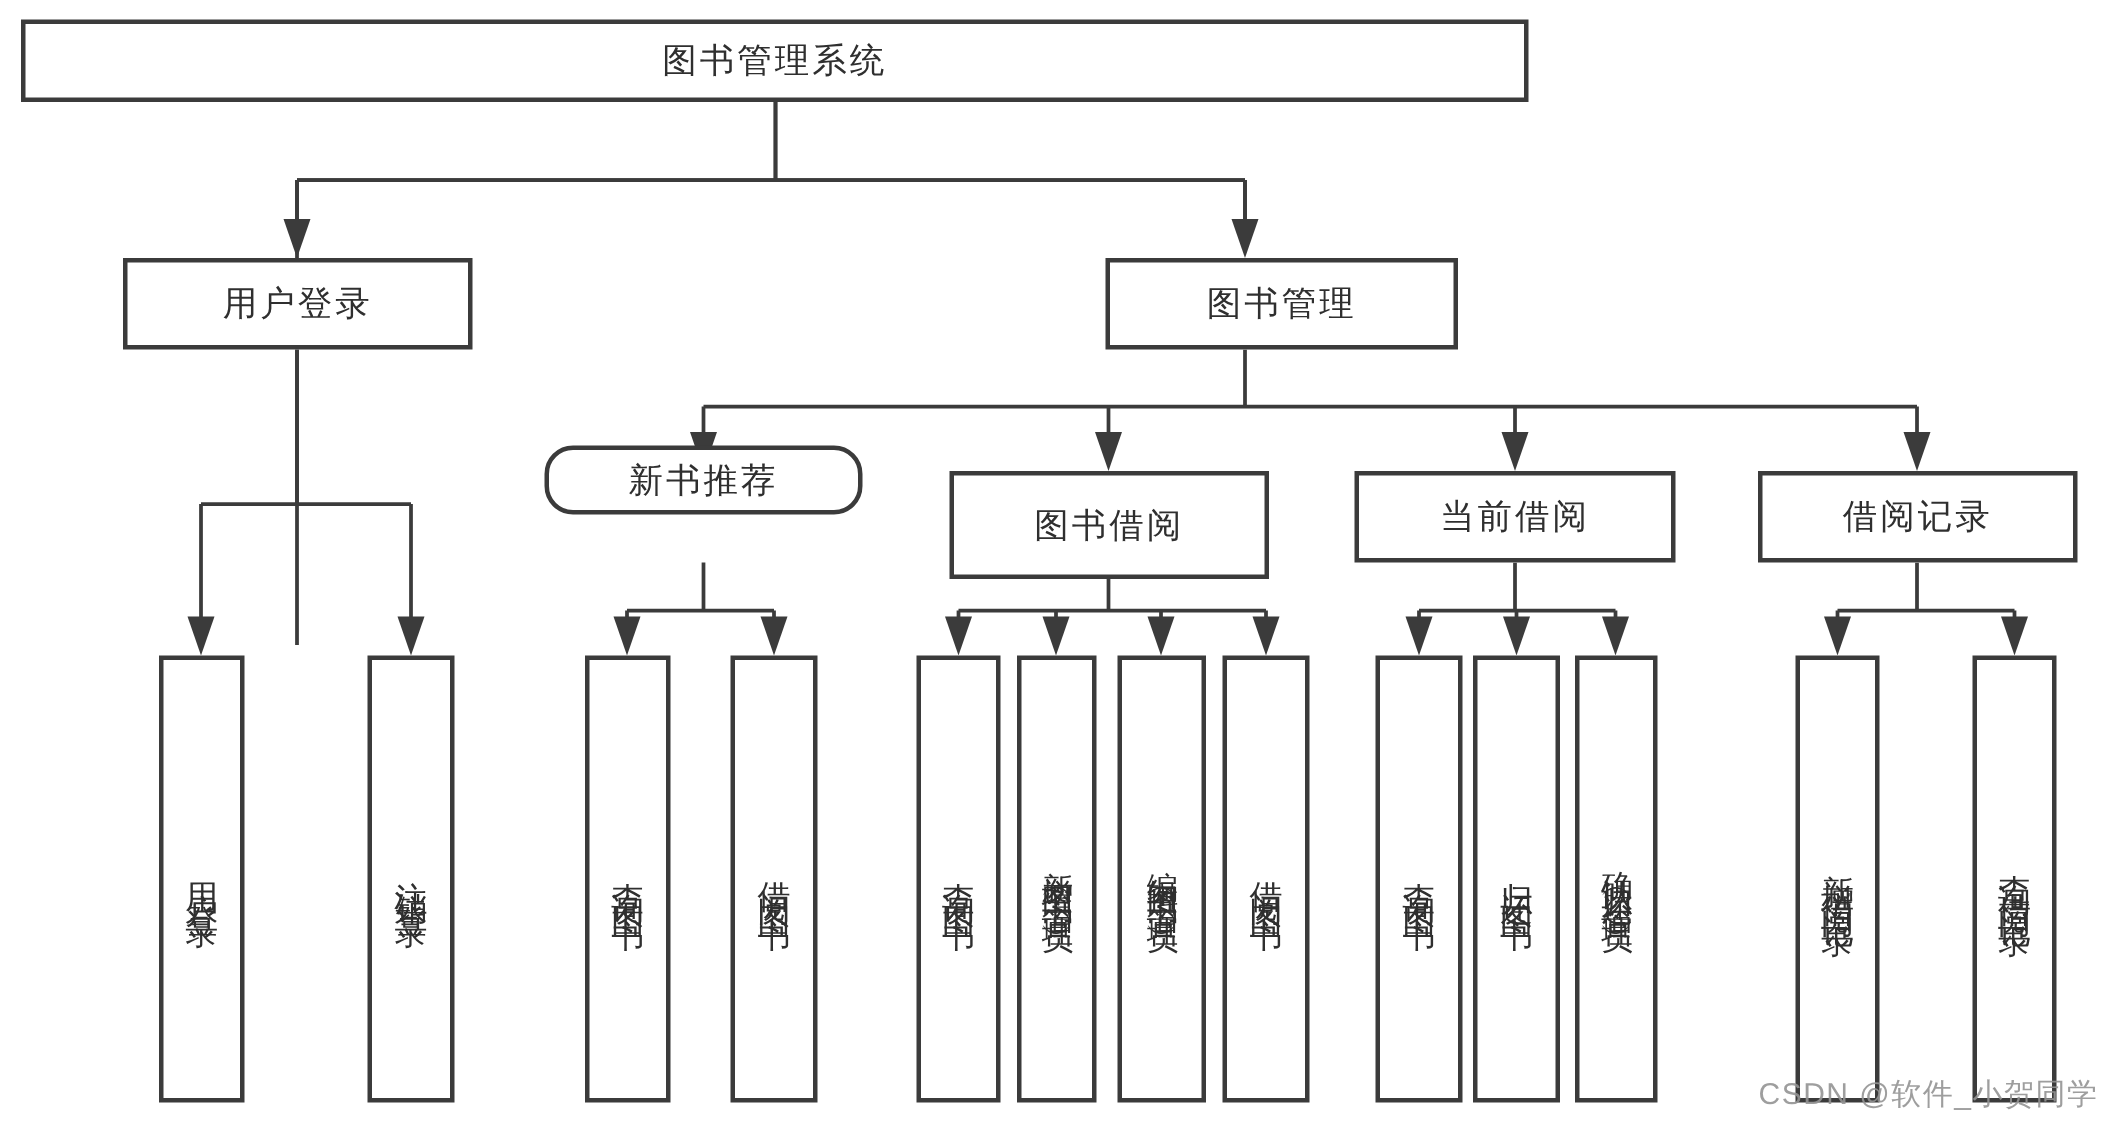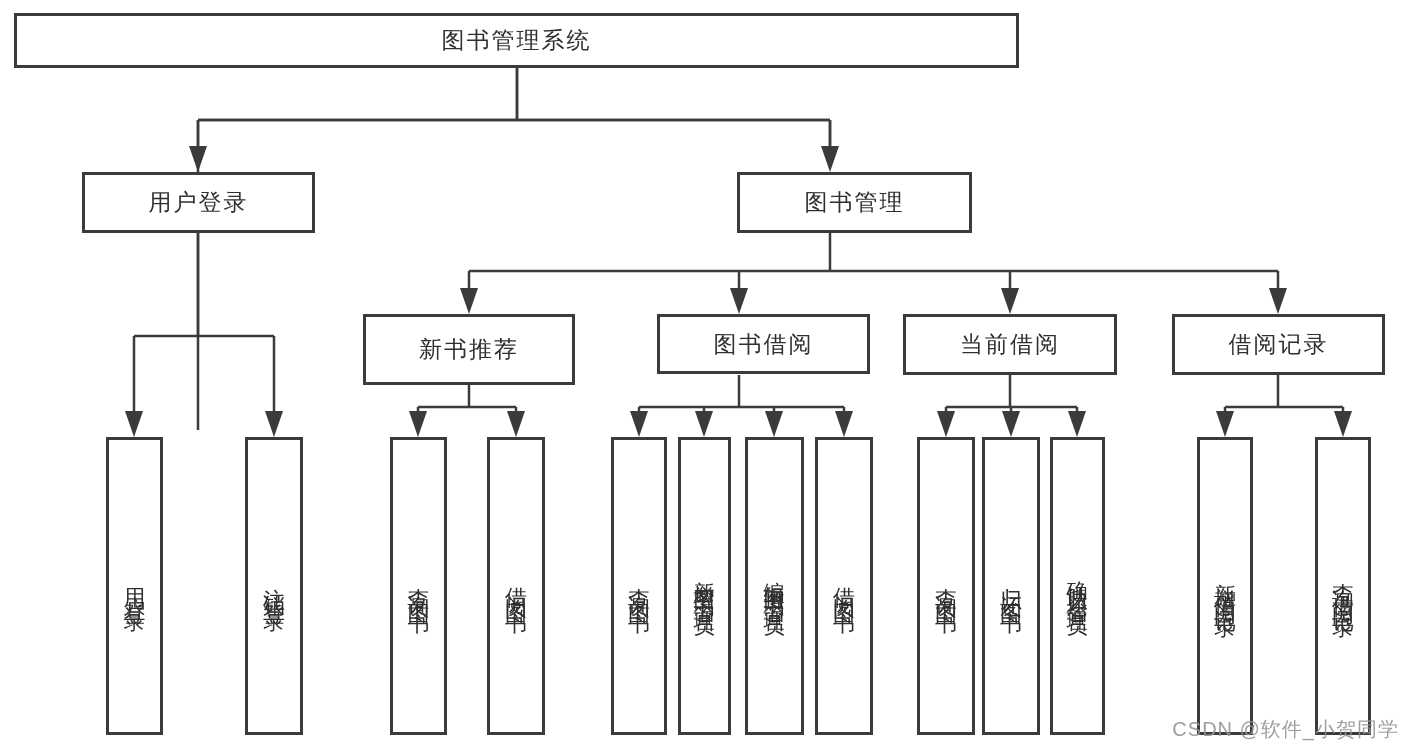--- a/index.html
+++ b/index.html
@@ -50,22 +50,22 @@
     writing-mode: vertical-rl;
     text-orientation: mixed;
     font-size: 22px;
     letter-spacing: 8px;
     line-height: 1;
     color: #2f2f2f;
   }
   #root-box    { left: 14px;  top: 13px;  width: 1005px; height: 55px; }
   #b-userlogin { left: 82px;  top: 172px; width: 233px;  height: 61px; }
   #b-bookmgmt  { left: 737px; top: 172px; width: 235px;  height: 61px; }
-  #b-newbook   { left: 363px; top: 314px; width: 212px;  height: 71px; }
-  #b-borrow    { left: 633px; top: 314px; width: 213px;  height: 60px; margin-left: 24px; }
+  #b-newbook   { left: 363px; top: 297px; width: 212px;  height: 46px; border-radius: 19px; }
+  #b-borrow    { left: 633px; top: 314px; width: 213px;  height: 72px; }
   #b-current   { left: 903px; top: 314px; width: 214px;  height: 61px; }
   #b-records   { left: 1172px;top: 314px; width: 213px;  height: 61px; }
   #v-a1 { left: 106px;  width: 57px; }
   #v-a2 { left: 245px;  width: 58px; }
   #v-b1 { left: 390px;  width: 57px; }
   #v-b2 { left: 487px;  width: 58px; }
   #v-c1 { left: 611px;  width: 56px; }
   #v-c2 { left: 678px;  width: 53px; letter-spacing: 5px; font-size: 21px; }
   #v-c3 { left: 745px;  width: 59px; letter-spacing: 5px; font-size: 21px; }
   #v-c4 { left: 815px;  width: 58px; }

